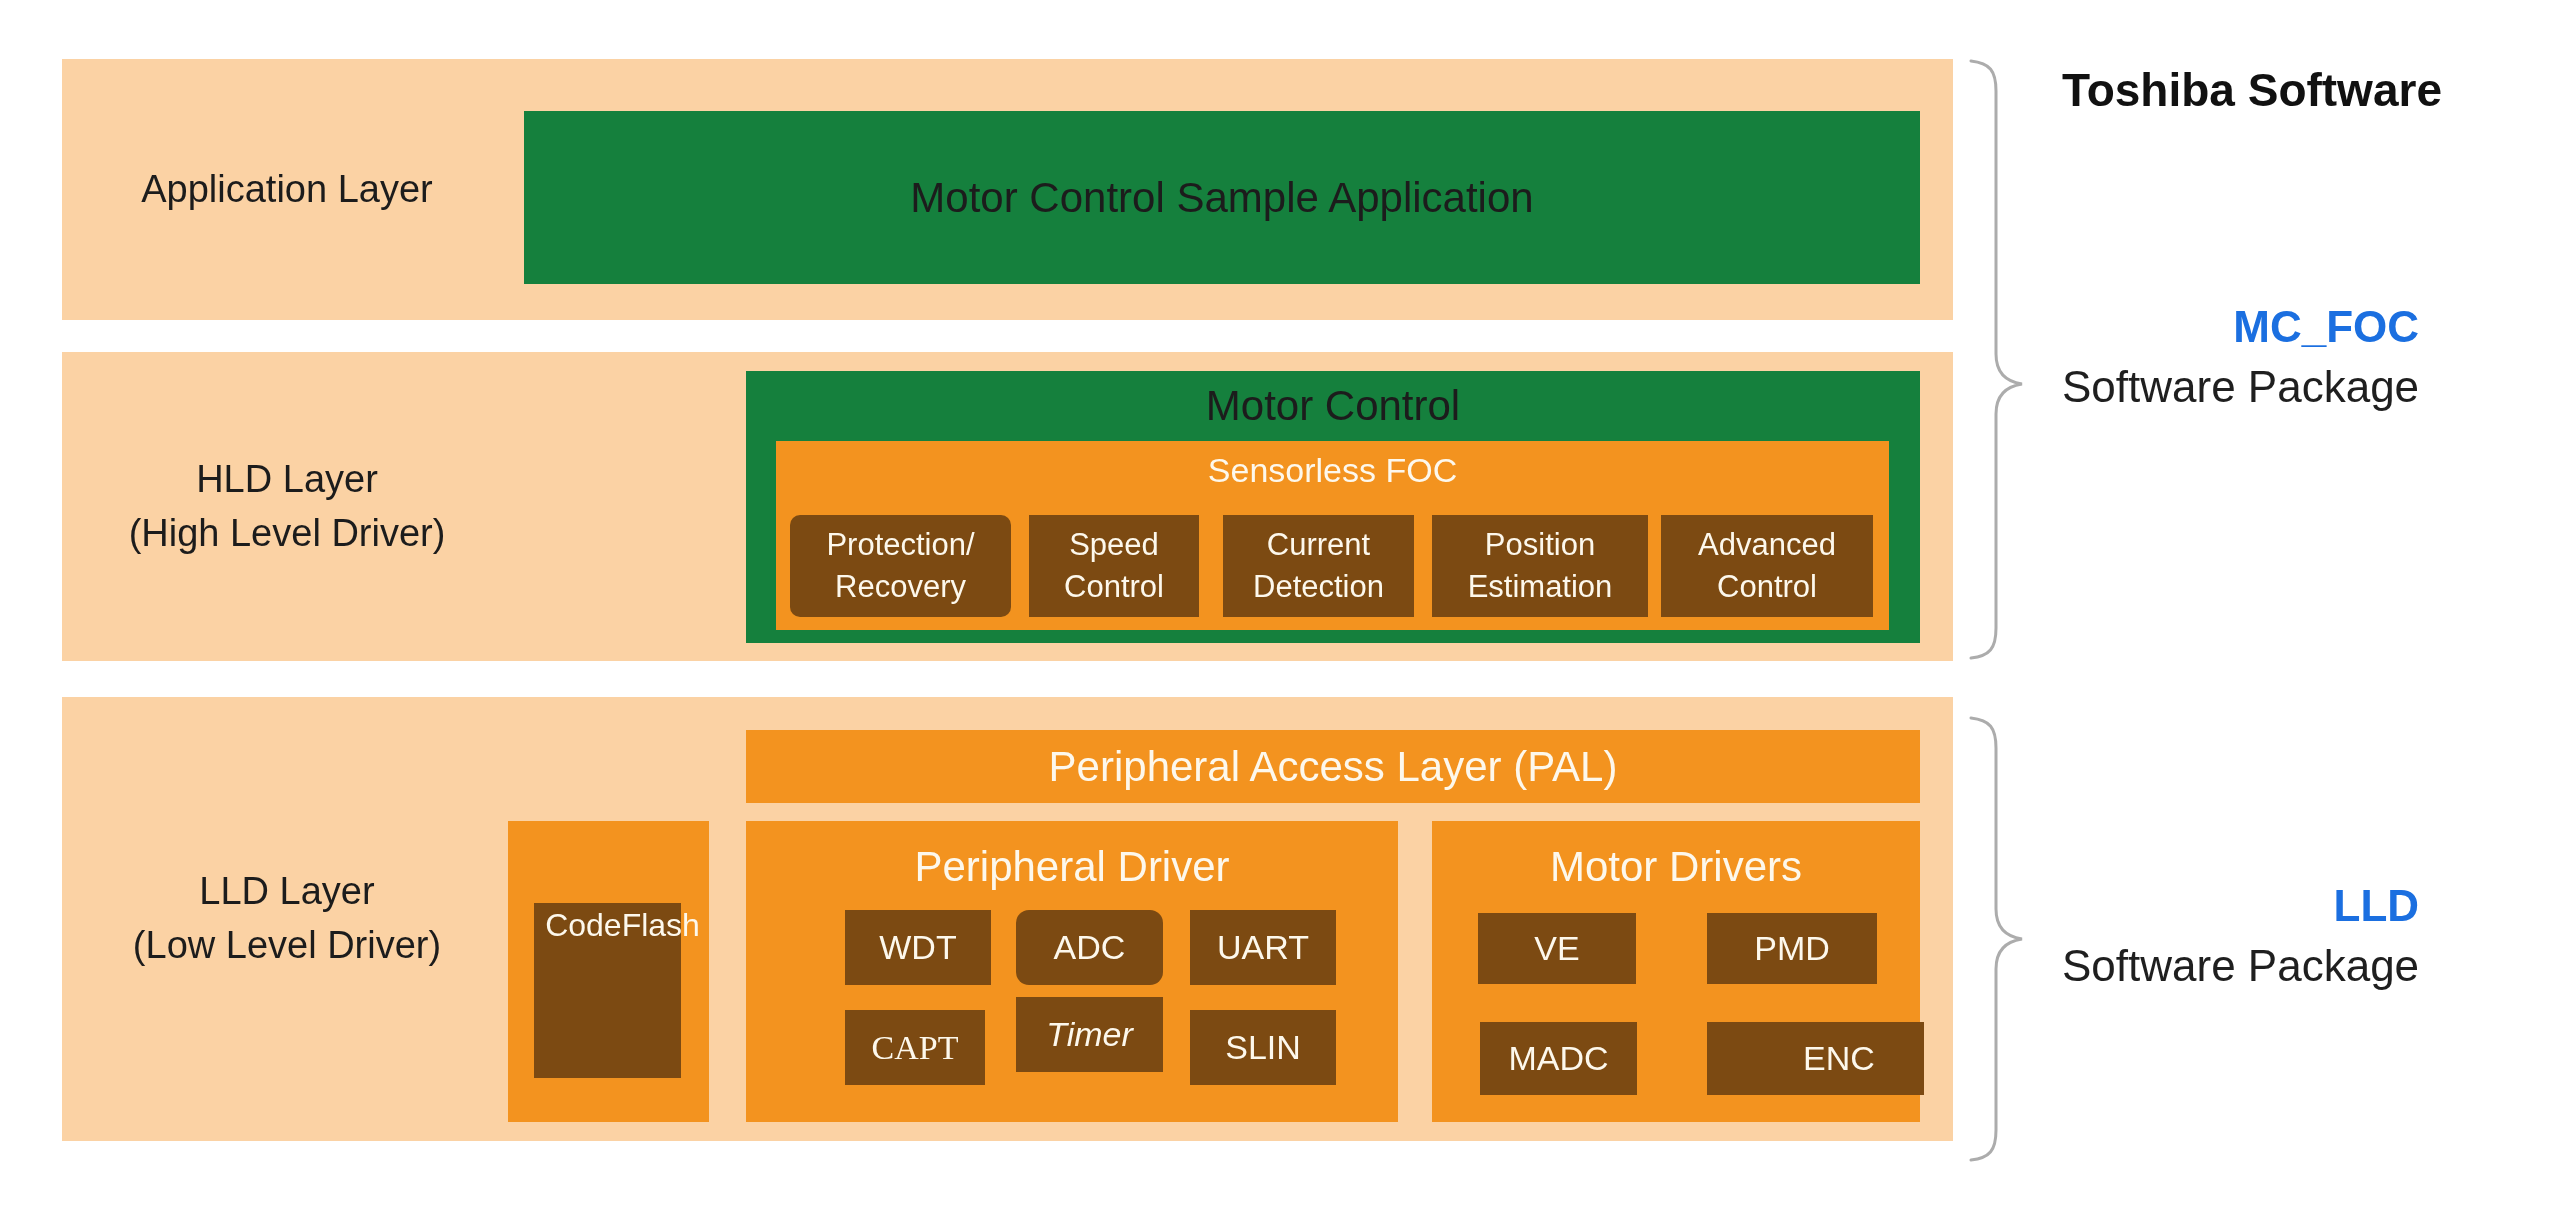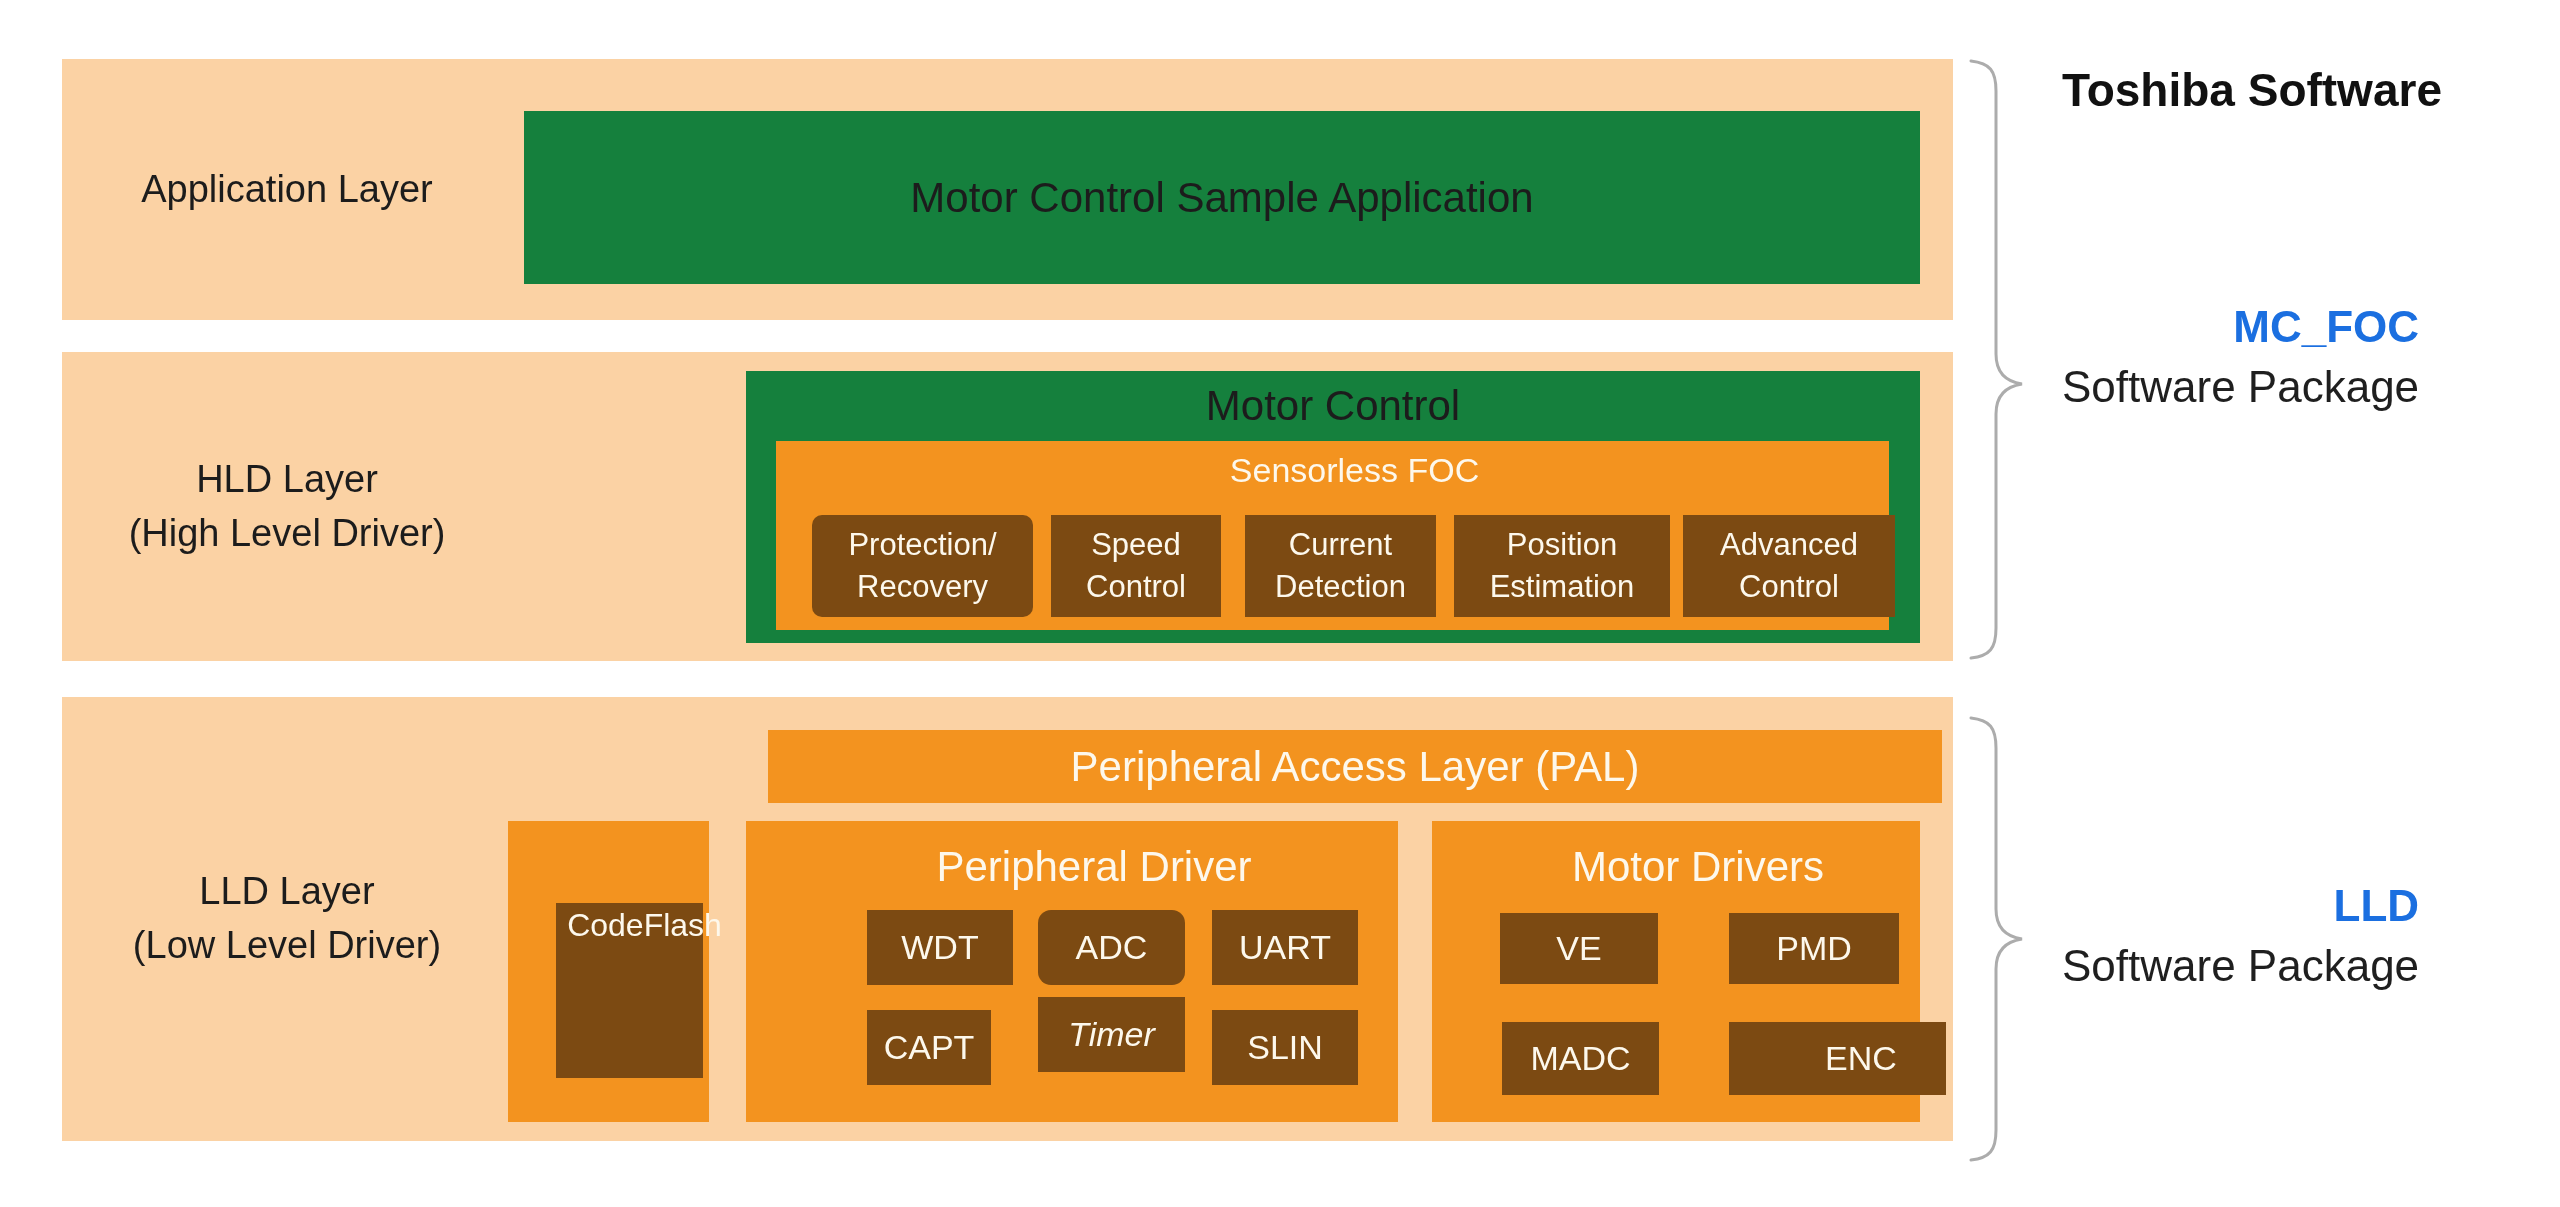--- a/index.html
+++ b/index.html
@@ -20,21 +20,21 @@
   .layer-label{
     position:absolute;left:0;top:0;bottom:0;width:450px;
     display:flex;flex-direction:column;justify-content:center;align-items:center;
     font-size:38px;line-height:1.42;color:#1c1c1c;text-align:center;
   }
 
   
   .box-medium{background:#15803d;}
   .box-bright{background:#F3931F;}
   .box-dark{background:#7C4A12;}
-  .white-text{color:#FDF8EC;margin-left:22px;}
+  .white-text{color:#FDF8EC;}
 
   
   .app-inner{
     position:absolute;left:462px;top:52px;width:1396px;height:173px;
     display:flex;align-items:center;justify-content:center;
     font-size:42px;color:#1c1c1c;
   }
 
   
   .motor-control{
@@ -85,21 +85,21 @@
     text-align:center;font-size:42px;
   }
   .chip{
     position:absolute;height:75px;
     display:flex;align-items:center;justify-content:center;
     font-size:34px;
   }
   .chip-wdt{left:99px;top:89px;width:146px;}
   .chip-adc{left:270px;top:89px;width:147px;border-radius:13px;}
   .chip-uart{left:444px;top:89px;width:146px;}
-  .chip-capt{left:99px;top:189px;width:124px;}
+  .chip-capt{left:99px;top:189px;width:140px;font-family:Liberation Serif, serif;}
   .chip-timer{left:270px;top:176px;width:147px;font-style:italic;}
   .chip-slin{left:444px;top:189px;width:146px;}
   .chip-ve{left:46px;top:92px;width:158px;height:71px;}
   .chip-pmd{left:275px;top:92px;width:170px;height:71px;}
   .chip-madc{left:48px;top:201px;width:157px;height:73px;}
   .chip-enc{left:275px;top:201px;width:170px;height:73px;padding-left:47px;}
 
   
   .brace{position:absolute;}
   .brace svg{display:block;}

